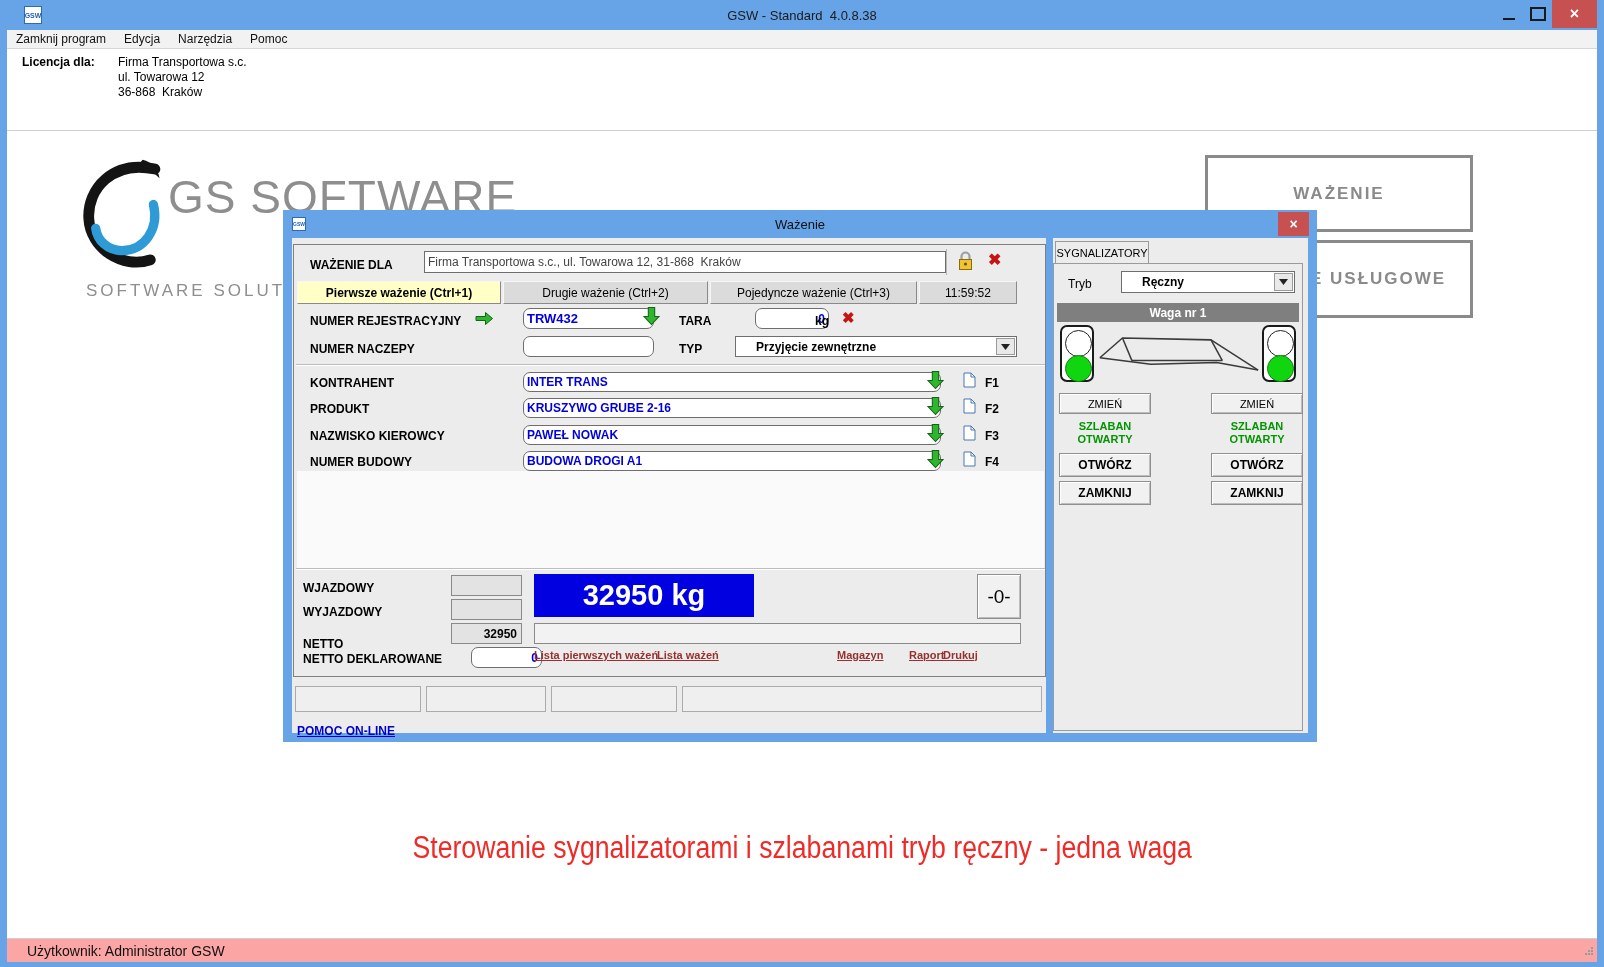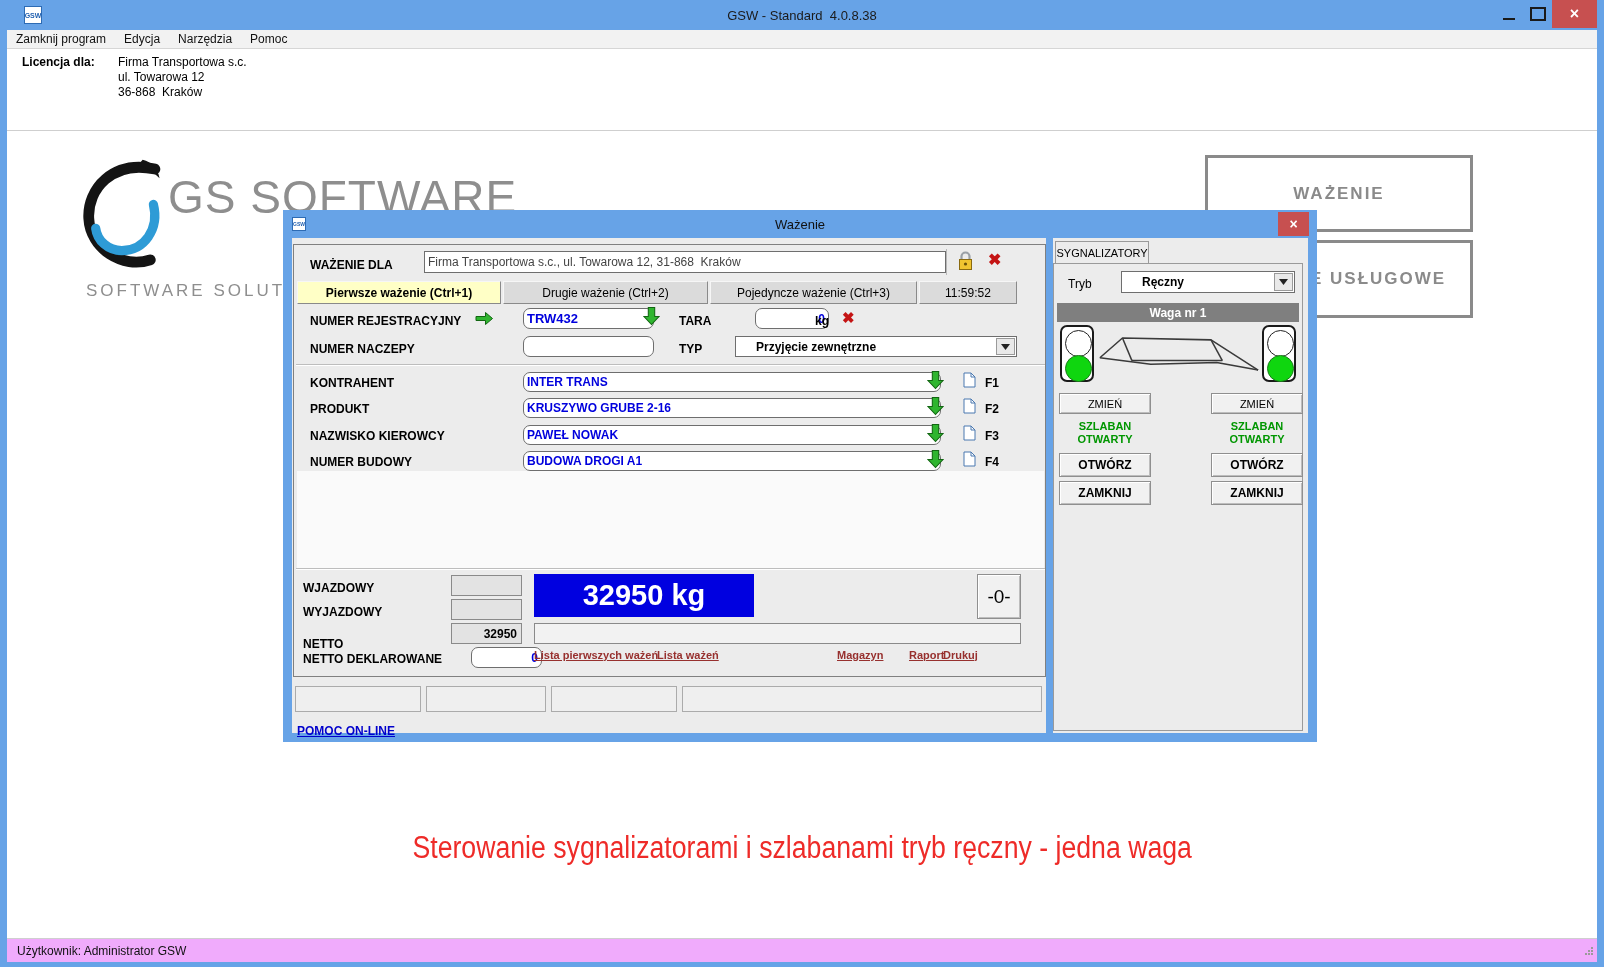--- a/index.html
+++ b/index.html
@@ -7,22 +7,22 @@
         font-family:"Liberation Sans",sans-serif;overflow:hidden;
         -webkit-font-smoothing:antialiased;}
   .abs{position:absolute;box-sizing:border-box;}
   .nowrap{white-space:nowrap;}
   
   .titlebar{left:0;top:0;width:1604px;height:30px;background:#67A3E7;}
   .framestrip{background:#67A3E7;}
   .menubar{left:7px;top:30px;width:1590px;height:19px;background:#F2F2F2;
            border-bottom:1px solid #D6D6D6;display:flex;align-items:center;font-size:12px;color:#111;}
   .menubar span{padding:0 9px;cursor:default;}
-  .statusbar{left:7px;top:938px;width:1590px;height:24px;background:#f0abfc;
-             border-top:1px solid #CFCFCF;display:flex;align-items:center;font-size:12px;color:#111;padding-left:10px;}
+  .statusbar{left:7px;top:938px;width:1590px;height:24px;background:#fca5a5;
+             border-top:1px solid #CFCFCF;display:flex;align-items:center;font-size:14px;color:#111;padding-left:20px;}
   .winbtn{display:flex;align-items:center;justify-content:center;}
   
   .lbl{font-weight:bold;font-size:12px;color:#000;white-space:nowrap;}
   .inp{background:#fff;border:1px solid #6e6e6e;font-size:12px;display:flex;
        align-items:center;padding:0 3px;overflow:hidden;margin-left:20px;}
   .val{color:#0000DD;font-weight:bold;border-radius:7px;}
   .sunk{background:#E3E3E3;border:1px solid #8a8a8a;font-size:12px;display:flex;
         align-items:center;justify-content:flex-end;padding:0 4px;font-weight:bold;}
   .btn3d{background:#F1F1F1;border:1px solid #8f8f8f;
          box-shadow:inset 1px 1px 0 #ffffff, inset -1px -1px 0 #bdbdbd;

